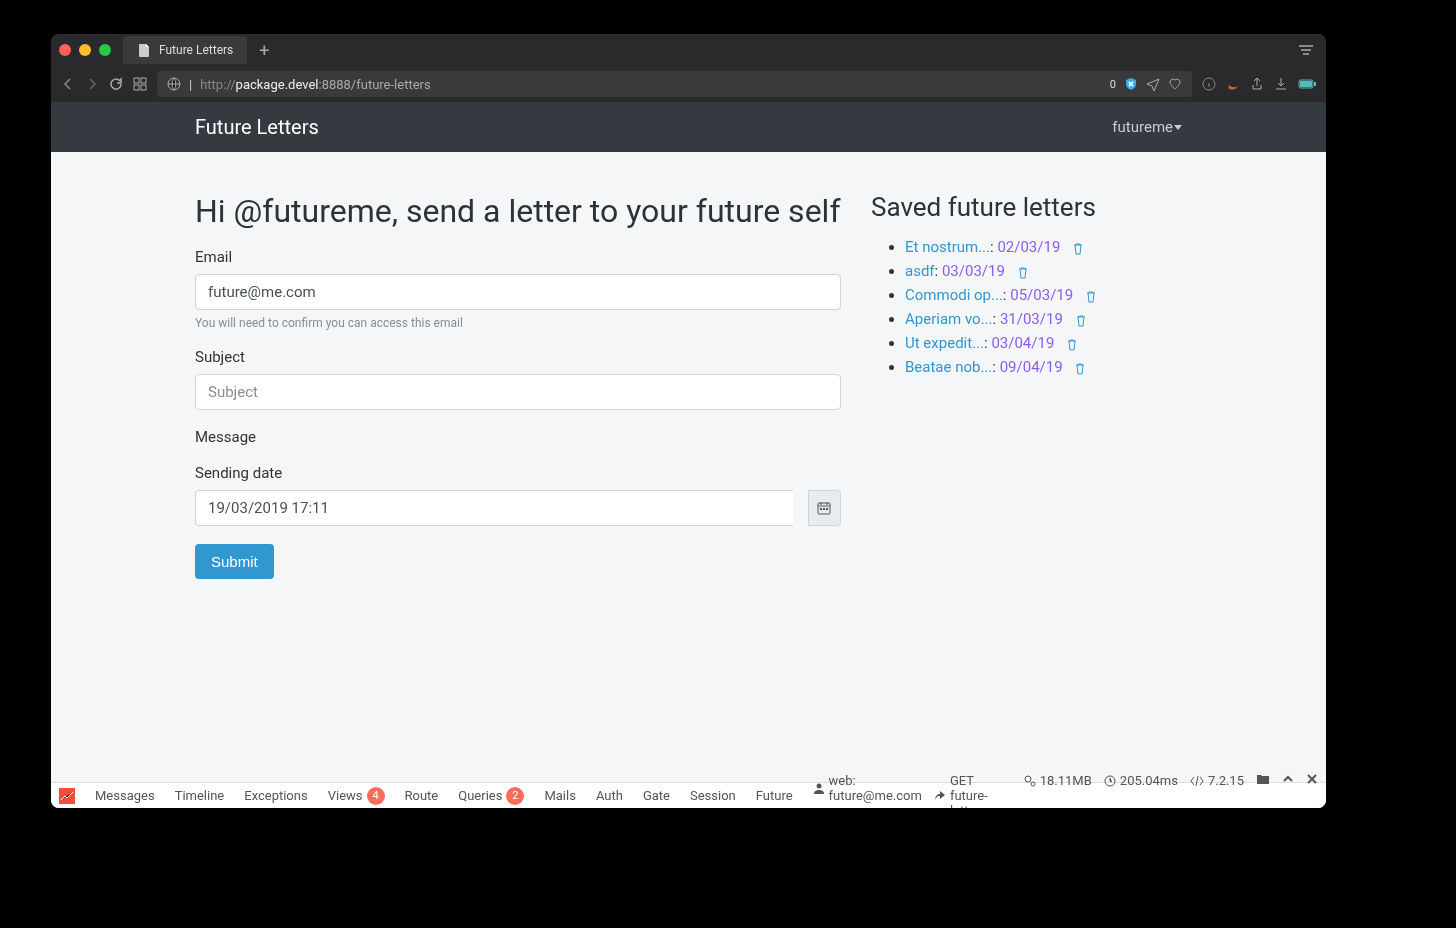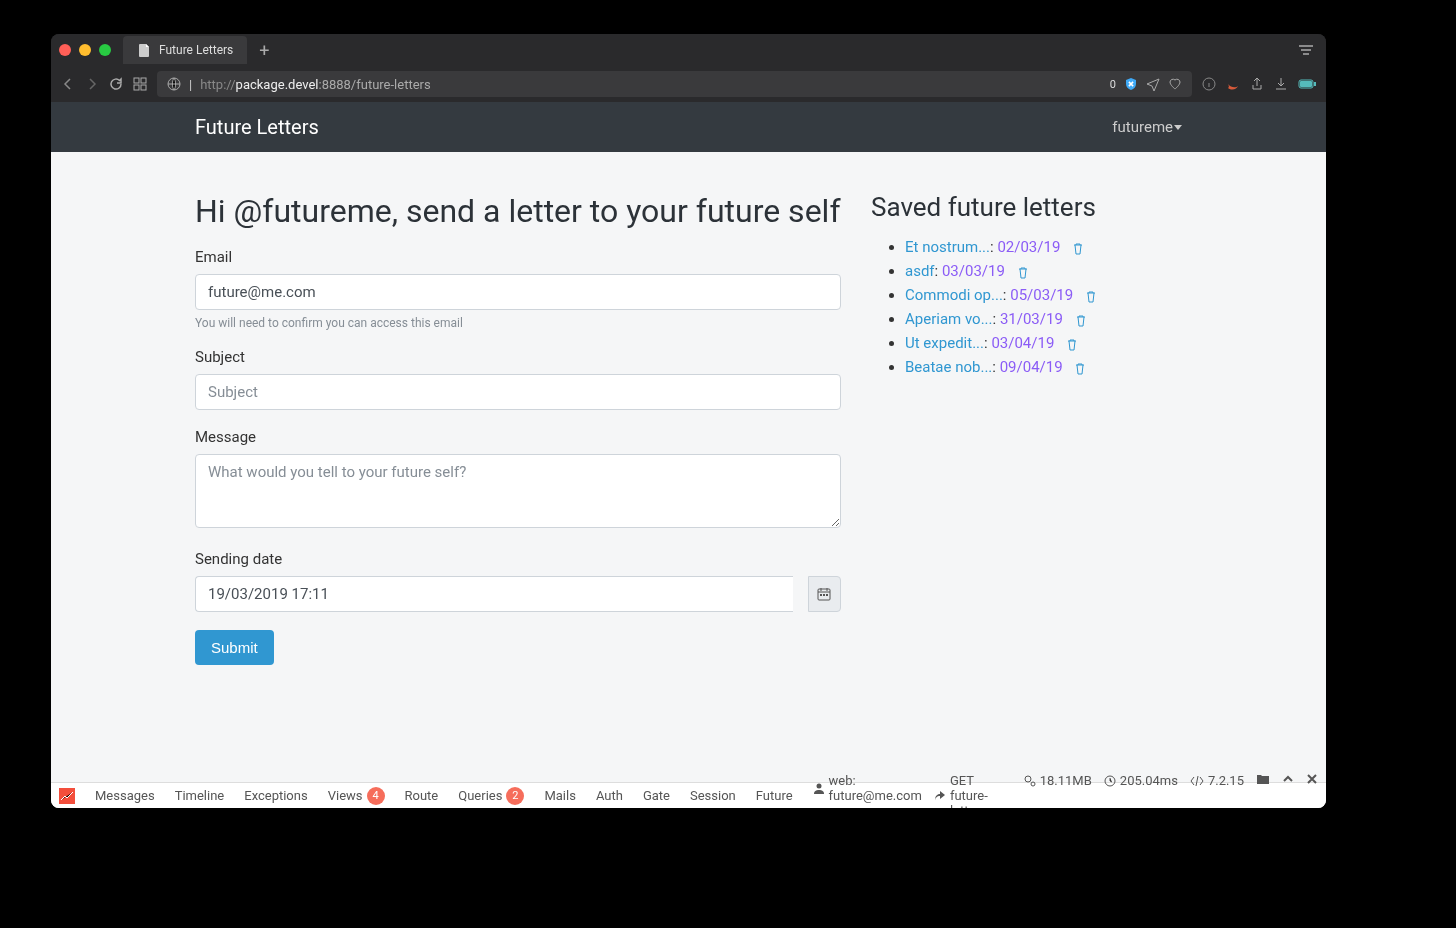--- a/index.html
+++ b/index.html
@@ -426,21 +426,20 @@
           <div class="help-text">You will need to confirm you can access this email</div>
         </div>
 
         <div class="form-group">
           <label class="form-label">Subject</label>
           <input class="form-input" placeholder="Subject" style="">
         </div>
 
         <div class="form-group">
           <label class="form-label">Message</label>
-          <textarea class="form-textarea" placeholder="What would you tell to your future self?" style=""></textarea>
         </div>
 
         <div class="form-group">
           <label class="form-label">Sending date</label>
           <div class="input-group">
             <input class="form-input" value="19/03/2019 17:11" style="">
             <div class="input-group-addon">
               <span>
                 <svg width="14" height="14" viewBox="0 0 14 14">
                     <rect x="1" y="2" width="12" height="11" rx="1" stroke="#555" fill="none"></rect>

